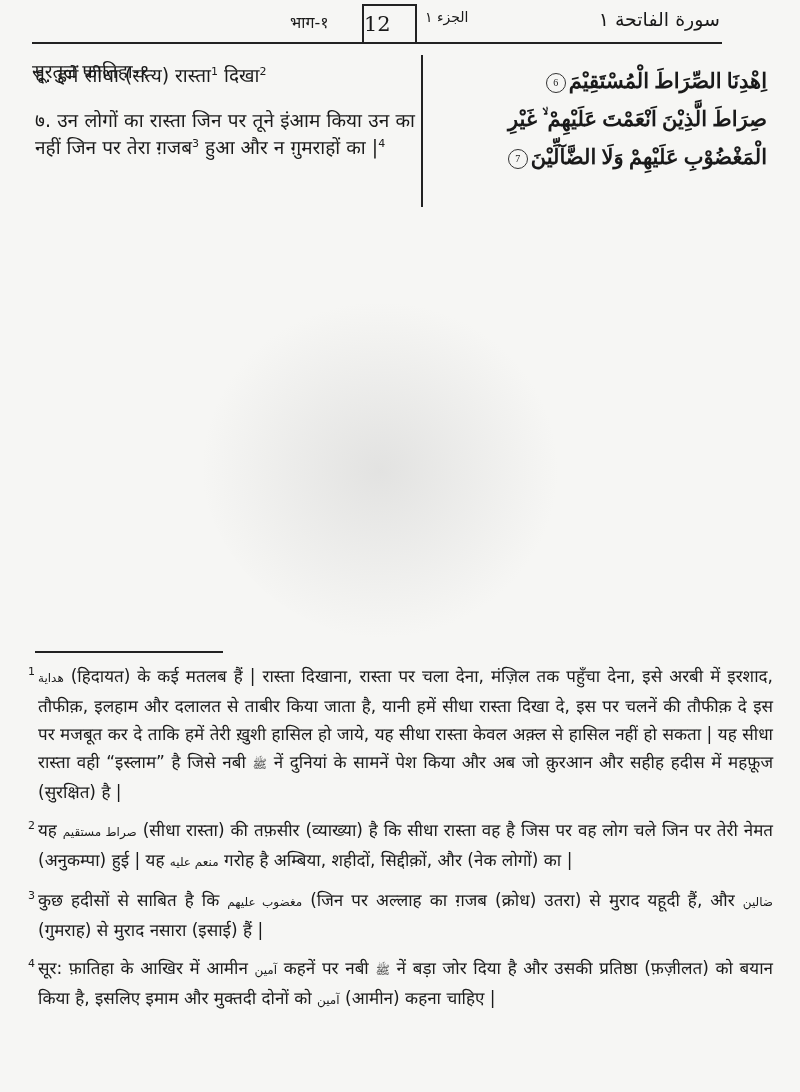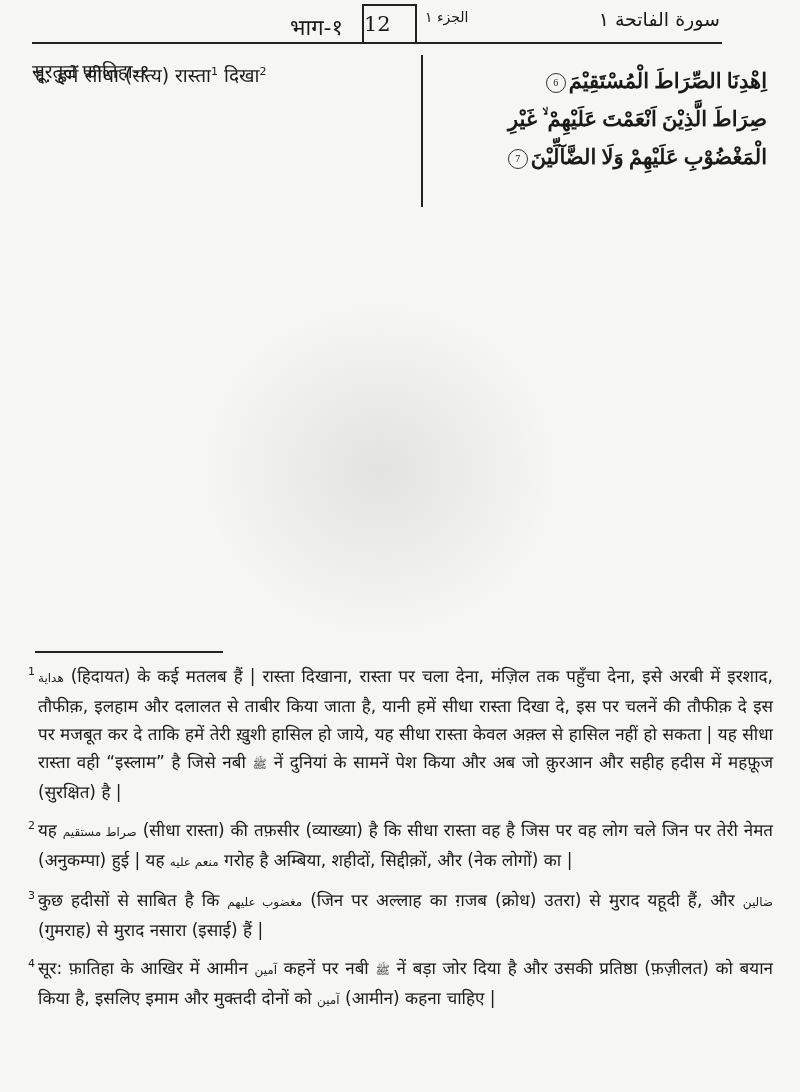--- a/index.html
+++ b/index.html
@@ -11,21 +11,21 @@
   }
   .ghost-callig {
     position:absolute; left:200px; top:300px; width:360px; height:340px;
     border-radius:45% 50% 40% 55%;
     background:radial-gradient(ellipse at 50% 50%, rgba(190,190,190,.35), rgba(240,240,240,0) 70%);
   }
   
   .hdr { position:absolute; top:0; left:0; width:800px; height:46px; }
   .hdr-line { position:absolute; left:32px; top:42px; width:690px; height:2px; background:#222; }
   .hdr-title-left { position:absolute; left:32px; top:10px; font-size:19px;margin-top:48px; }
-  .hdr-bhag { position:absolute; left:290px; top:11px; font-size:22px; }
+  .hdr-bhag { position:absolute; left:290px; top:11px; font-size:16px; }
   .hdr-pagebox {
     position:absolute; left:362px; top:4px; width:55px; height:38px;
     border:2px solid #222; border-bottom:none; box-sizing:border-box;
     font-family:"DejaVu Serif", serif; font-size:21px; line-height:36px;
   }
   .hdr-juz { position:absolute; left:425px; top:9px; font-size:14px; direction:rtl; }
   .hdr-surah-ar { position:absolute; right:80px; top:8px; font-size:19px; direction:rtl; }
   
   .trans { position:absolute; left:35px; top:62px; width:380px; font-size:19px; line-height:27px; }
   .trans p { margin:0 0 18px 0; }
@@ -62,20 +62,23 @@
   <div class="hdr-pagebox">12</div>
   <span class="hdr-juz">الجزء ١</span>
   <span class="hdr-surah-ar">سورة الفاتحة ١</span>
   <div class="hdr-line"></div>
 </div>
 
 <div class="trans">
   <p>
     <span>६. हमें सीधा (सत्य) रास्ता</span><sup>1</sup><span> दिखा</span><sup>2</sup>
   </p>
+  <p style="text-align:justify;">
+    <span>७. उन लोगों  का रास्ता जिन पर तूने इंआम किया उन  का नहीं जिन पर तेरा ग़जब</span><sup>3</sup><span> हुआ और न ग़ुमराहों का |</span><sup>4</sup>
+  </p>
 </div>
 
 <div class="vdiv"></div>
 
 <div class="arabic">
   <div><span>اِهْدِنَا الصِّرَاطَ الْمُسْتَقِيْمَ</span><span class="ayah-no">6</span></div>
   <div>صِرَاطَ الَّذِيْنَ اَنْعَمْتَ عَلَيْهِمْ ۙ غَيْرِ</div>
   <div><span>الْمَغْضُوْبِ عَلَيْهِمْ وَلَا الضَّآلِّيْنَ</span><span class="ayah-no">7</span></div>
 </div>
 

